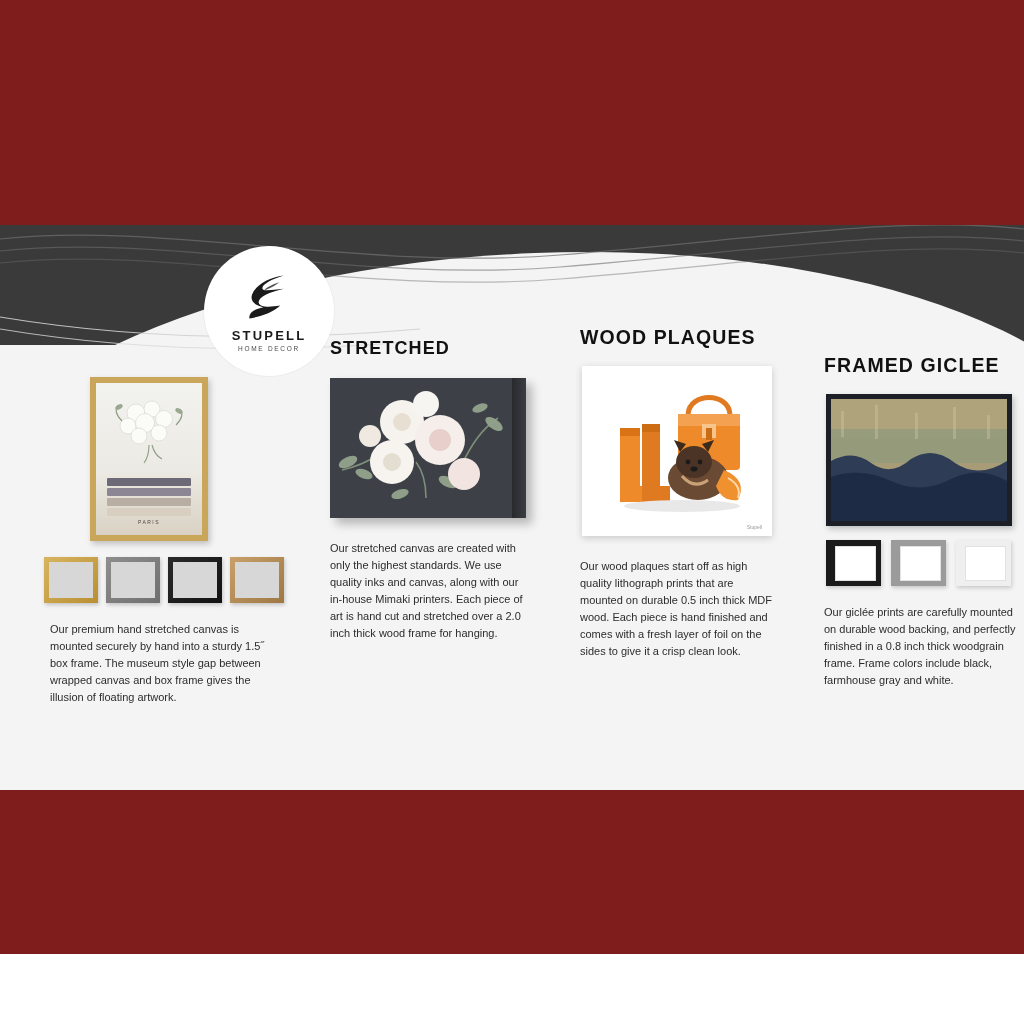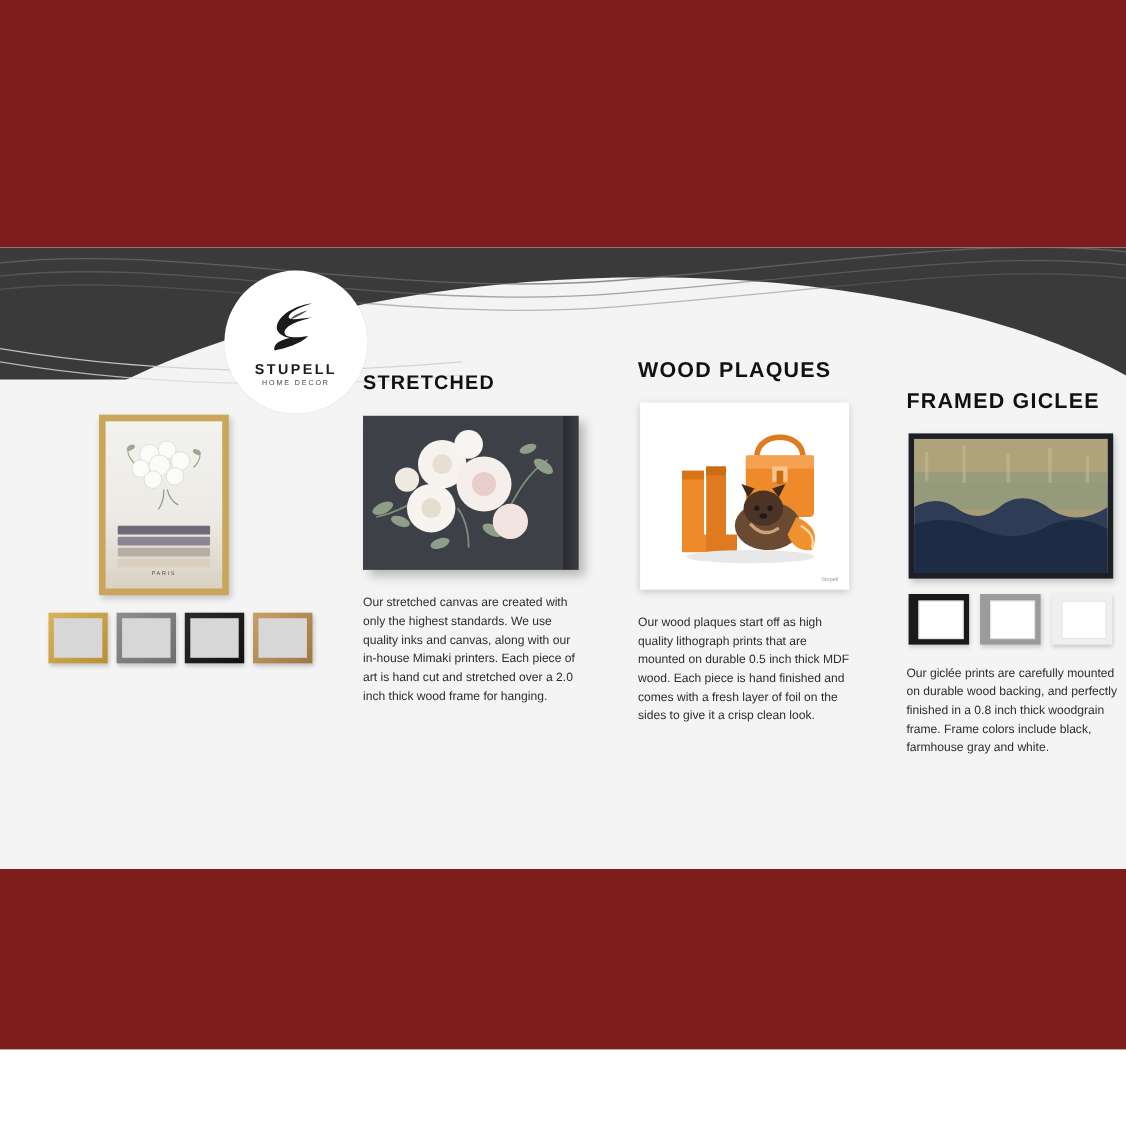--- a/index.html
+++ b/index.html
@@ -331,20 +331,21 @@
             <span></span>
           </div>
         <div class="swatch sw-black">
             <span></span>
           </div>
         <div class="swatch sw-wood">
             <span></span>
           </div>
       </div>
 
+      <div class="col-body">Our premium hand stretched canvas is mounted securely by hand into a sturdy 1.5˝ box frame. The museum style gap between wrapped canvas and box frame gives the illusion of floating artwork.</div>
     </div>
 
     <div class="col" id="col2">
       <div class="col-title">
         <div>STRETCHED</div>
       </div>
 
       <div class="c2-art">
         <svg viewBox="0 0 196 140" width="196" height="140">
           <rect width="196" height="140" fill="#3d4046"></rect>

